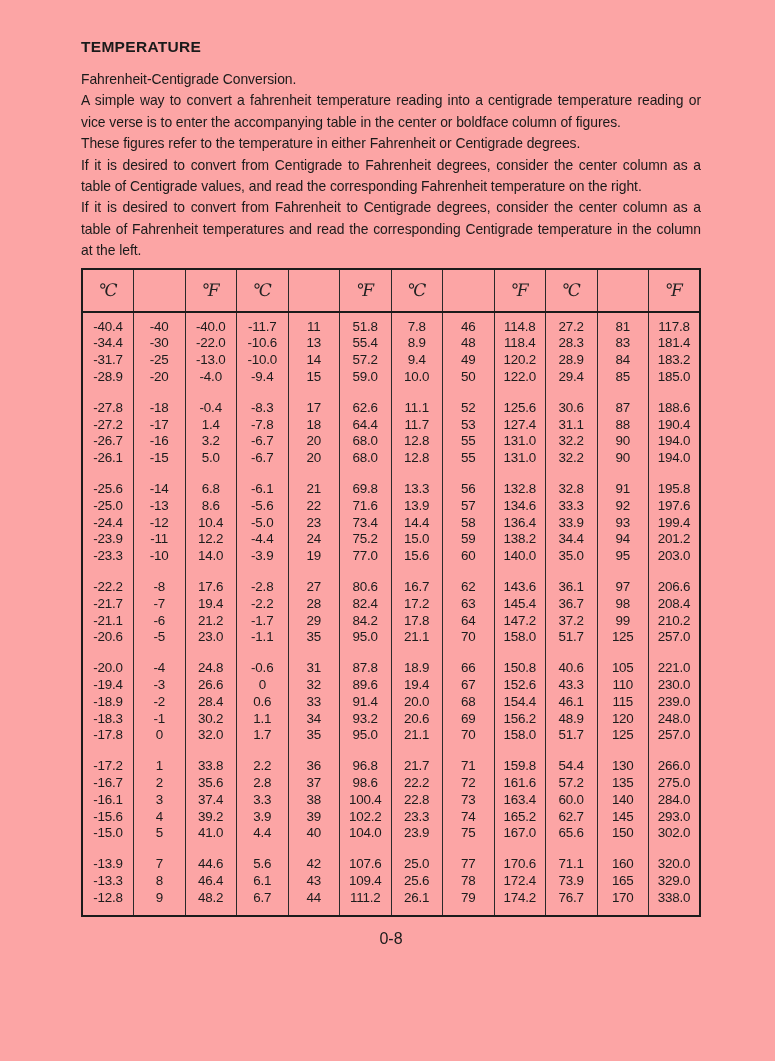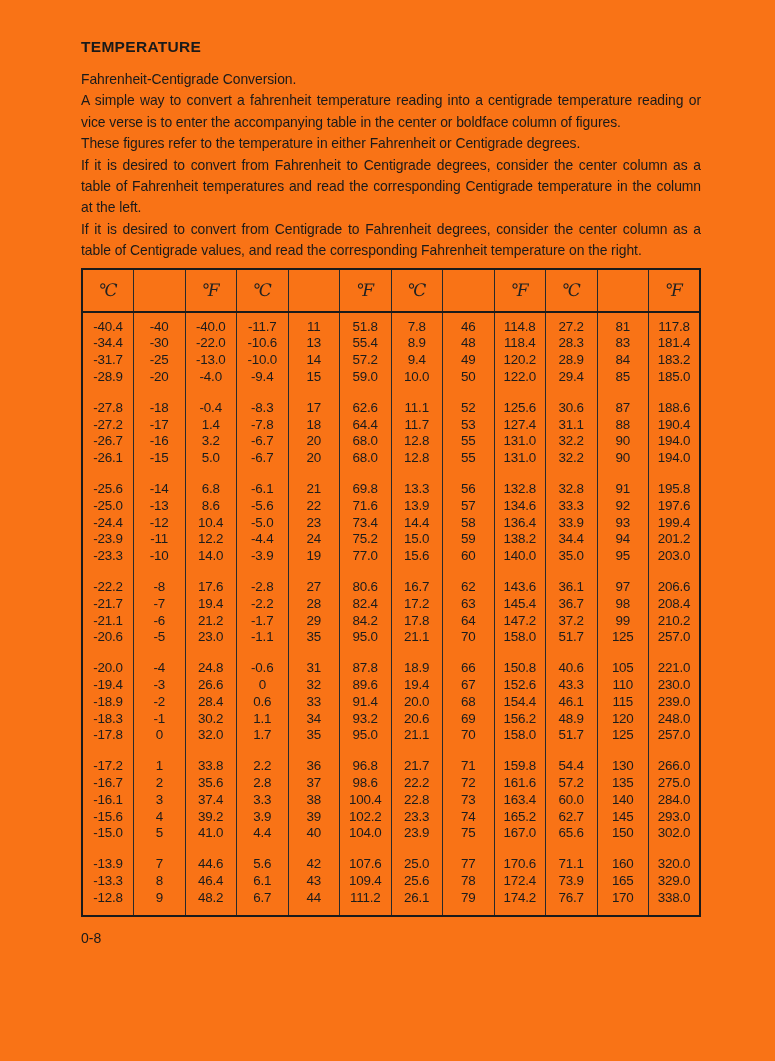--- a/index.html
+++ b/index.html
@@ -1,19 +1,19 @@
 <!DOCTYPE html>
 <html><head>
 <meta charset="utf-8">
 <style>
   html, body { margin:0; padding:0; background:#ffffff; }
   .page {
     position:relative;
     width:775px; height:1061px;
-    background:#f97316;
+    background:#fca5a5;
     box-sizing:border-box;
     padding:38px 74px 0 81px;
     font-family:"Liberation Sans", sans-serif;
     color:#1a1a1a;
     overflow:hidden;
   }
   .page-title {
     font-size:15.5px;
     font-weight:bold;
     letter-spacing:0.3px;
@@ -53,38 +53,38 @@
     font-size:13.4px;
     line-height:16.8px;
     height:16.8px;
     letter-spacing:-0.2px;
     color:#1c1c1c;
     white-space:nowrap;
   }
   table.conv tbody tr.spacer td { font-size:1px; line-height:1px; }
   .page-number {
     margin-top:13px;
-    text-align:left;
-    font-size:14px;
+    text-align:center;
+    font-size:16px;
     color:#1a1a1a;
   }
 </style>
 </head>
 <body>
 
 <div class="page">
 
   <h1 class="page-title"><span>TEMPERATURE</span></h1>
 
   <div class="paragraphs">
     <p>Fahrenheit-Centigrade Conversion.</p>
     <p>A simple way to convert a fahrenheit temperature reading into a centigrade temperature reading or vice verse is to enter the accompanying table in the center or boldface column of figures.</p>
     <p>These figures refer to the temperature in either Fahrenheit or Centigrade degrees.</p>
+    <p>If it is desired to convert from Centigrade to Fahrenheit degrees, consider the center column as a table of Centigrade values, and read the corresponding Fahrenheit temperature on the right.</p>
     <p>If it is desired to convert from Fahrenheit to Centigrade degrees, consider the center column as a table of Fahrenheit temperatures and read the corresponding Centigrade temperature in the column at the left.</p>
-    <p>If it is desired to convert from Centigrade to Fahrenheit degrees, consider the center column as a table of Centigrade values, and read the corresponding Fahrenheit temperature on the right.</p>
   </div>
 
   <table class="conv">
     <thead>
       <tr>
         <th>℃</th>
         <th></th>
         <th>℉</th>
         <th>℃</th>
         <th></th>

